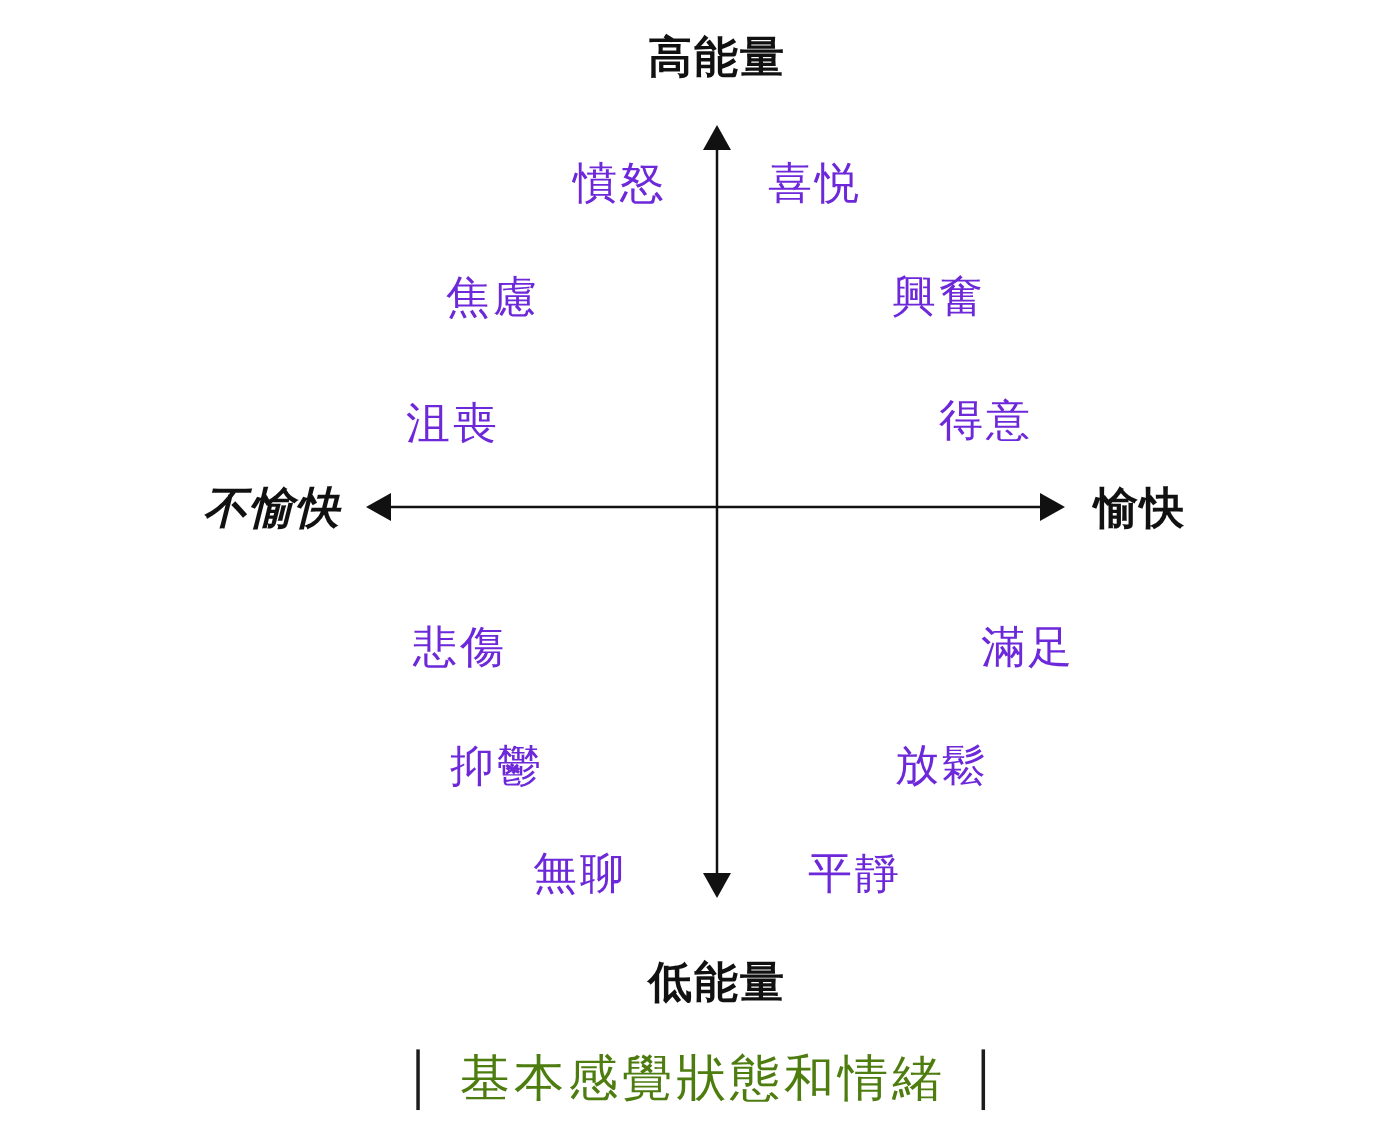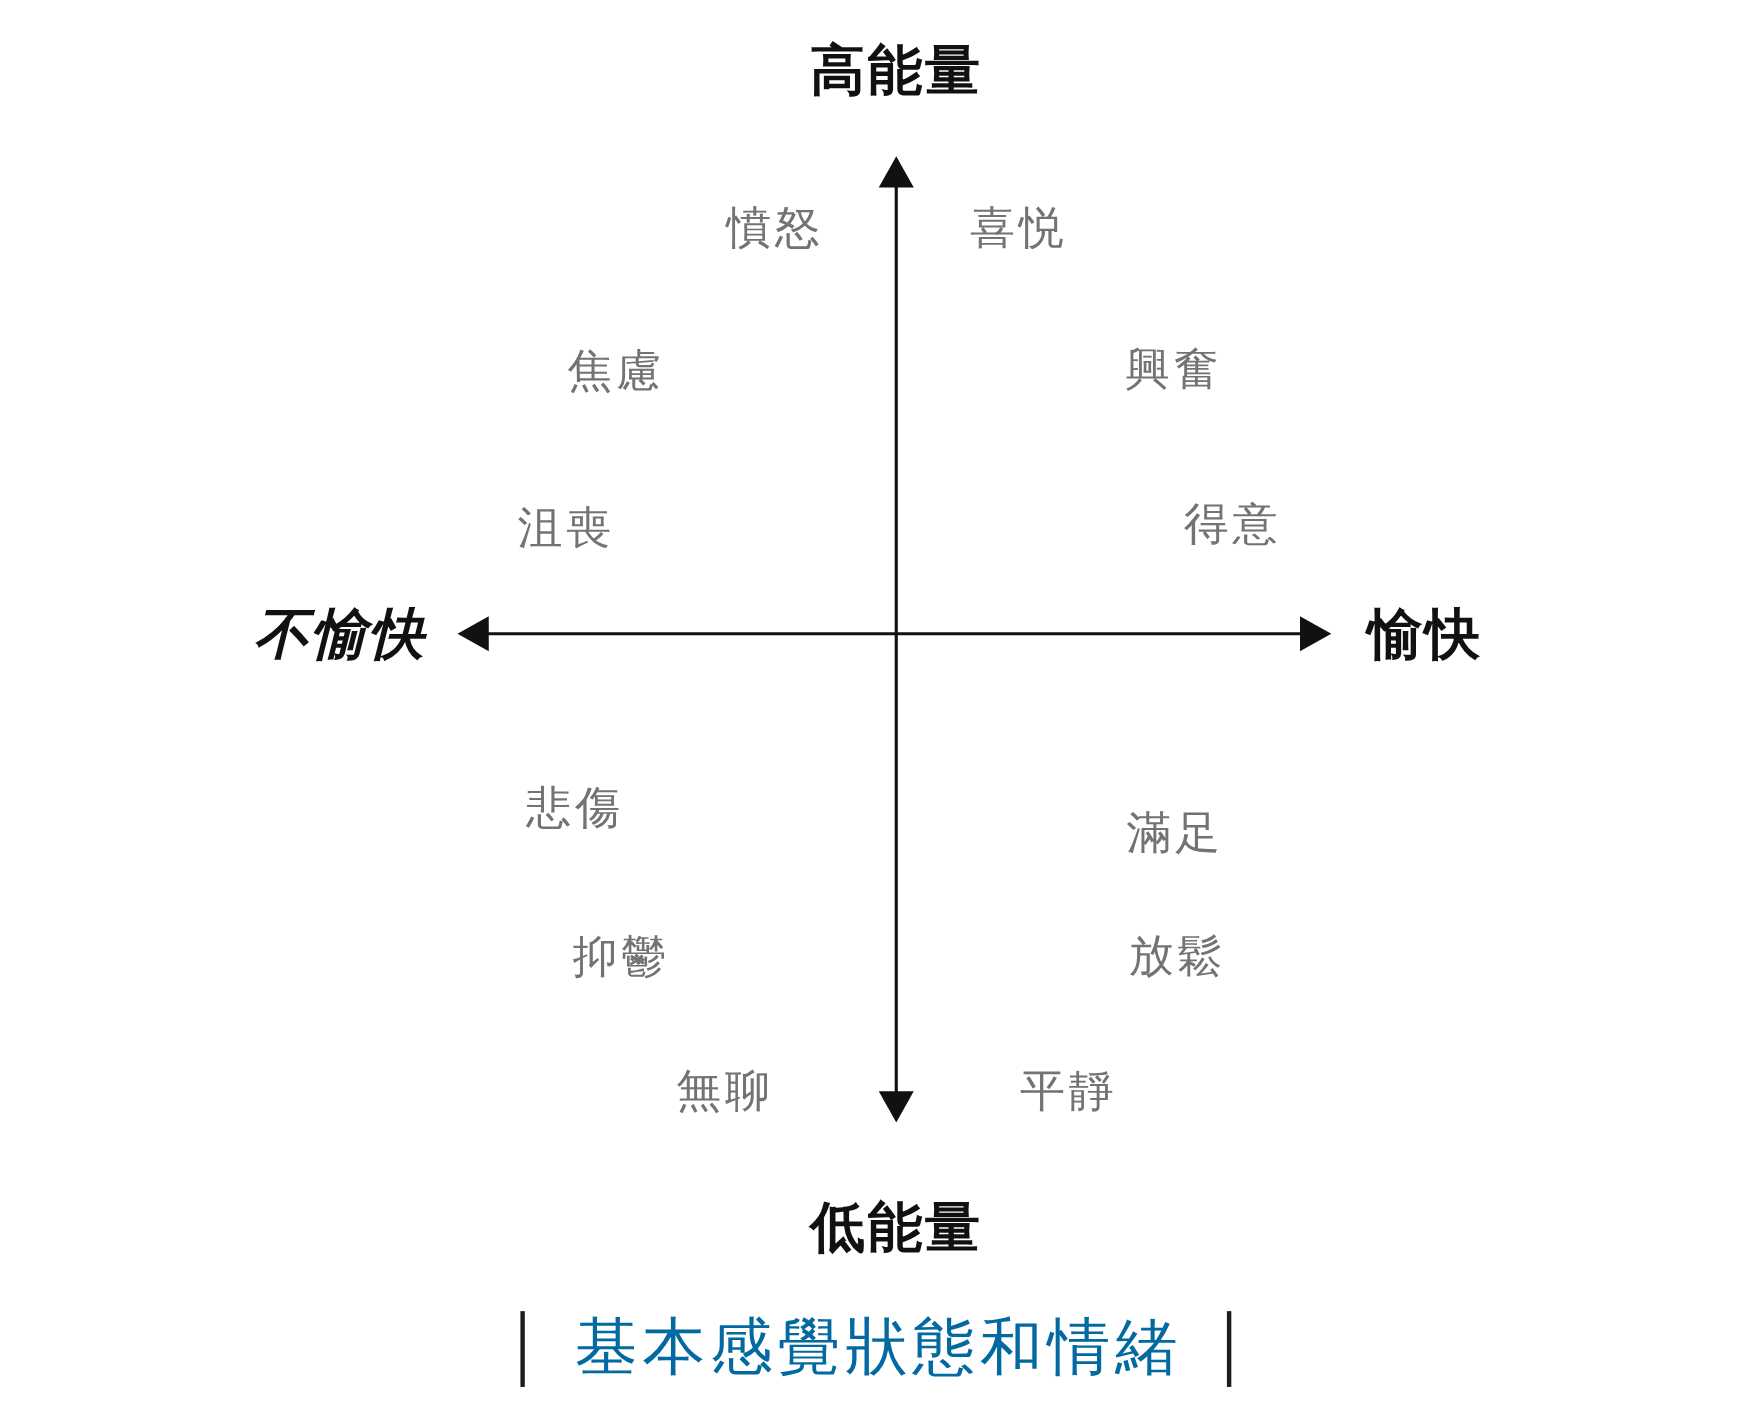--- a/index.html
+++ b/index.html
@@ -28,60 +28,60 @@
     transform: translate(-50%, -50%);
     font-size: 44px;
     font-weight: 700;
     white-space: nowrap;
     letter-spacing: 2px;
     color: #111111;
   }
   .emotion {
     position: absolute;
     transform: translate(-50%, -50%);
-    font-size: 36px;
+    font-size: 44px;
     font-weight: 300;
     white-space: nowrap;
     letter-spacing: 3px;
-    color: #737373;
+    color: #6d28d9;
   }
   
   .pos-top      { left: 717px; top: 57px;  }
   .pos-bottom   { left: 717px; top: 982px; }
   .pos-left     { left: 272px; top: 508px; font-style: italic; }
   .pos-right    { left: 1140px; top: 508px; }
   
   .pos-anger        { left: 620px; top: 183px; }
   .pos-anxiety      { left: 493px; top: 297px; }
   .pos-frustration  { left: 453px; top: 423px; }
   .pos-joy          { left: 815px; top: 183px; }
   .pos-excitement   { left: 939px; top: 296px; }
   .pos-pride        { left: 986px; top: 420px; }
   .pos-sadness      { left: 460px; top: 647px; }
   .pos-depression   { left: 497px; top: 766px; }
   .pos-boredom      { left: 580px; top: 873px; }
-  .pos-satisfaction { left: 940px; top: 647px; margin-top: 20px; }
+  .pos-satisfaction { left: 1028px; top: 647px; }
   .pos-relaxation   { left: 942px; top: 765px; }
   .pos-calm         { left: 855px; top: 873px; }
   
   .caption {
     position: absolute;
     left: 703px;
     top: 1078px;
     transform: translate(-50%, -50%);
     display: flex;
     align-items: center;
     gap: 24px;
     white-space: nowrap;
   }
   .caption-text {
     font-size: 50px;
     font-weight: 300;
     letter-spacing: 4px;
-    color: #0369a1;
+    color: #4d7c0f;
   }
   .caption-bar {
     font-size: 50px;
     font-weight: 300;
     color: #1c1c1c;
     line-height: 1.3;
   }
 </style>
 </head>
 <body>

